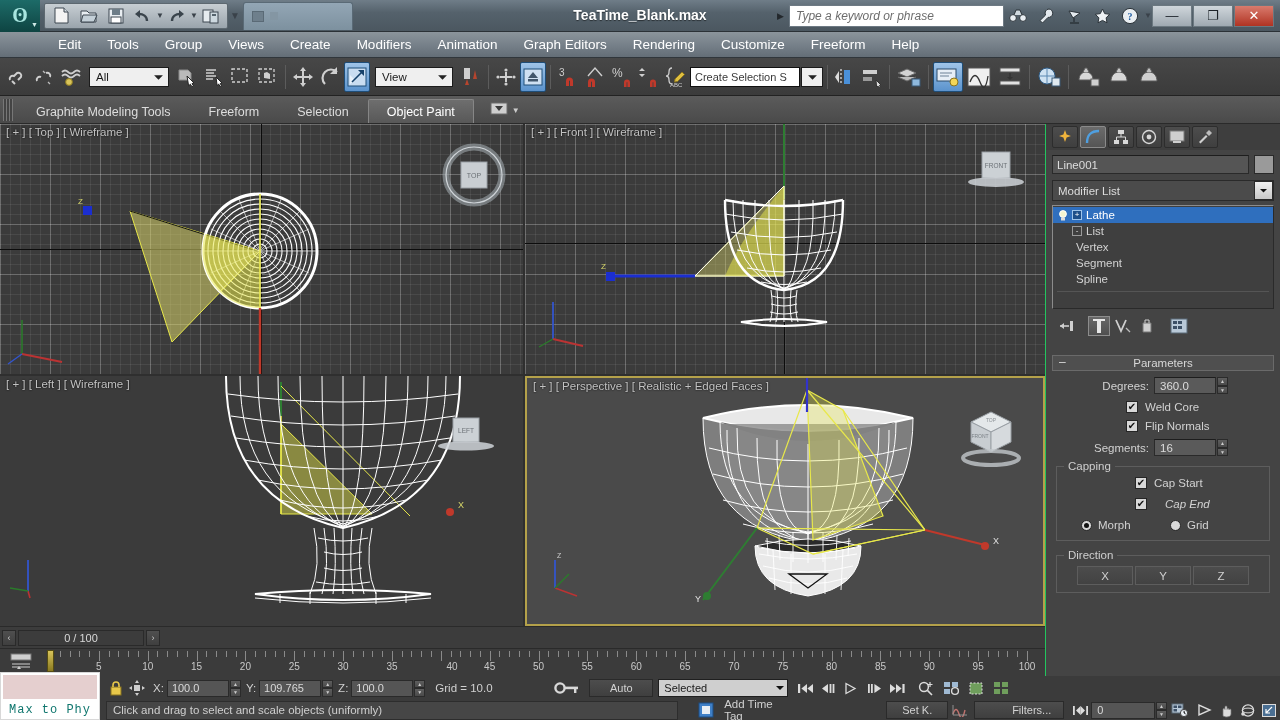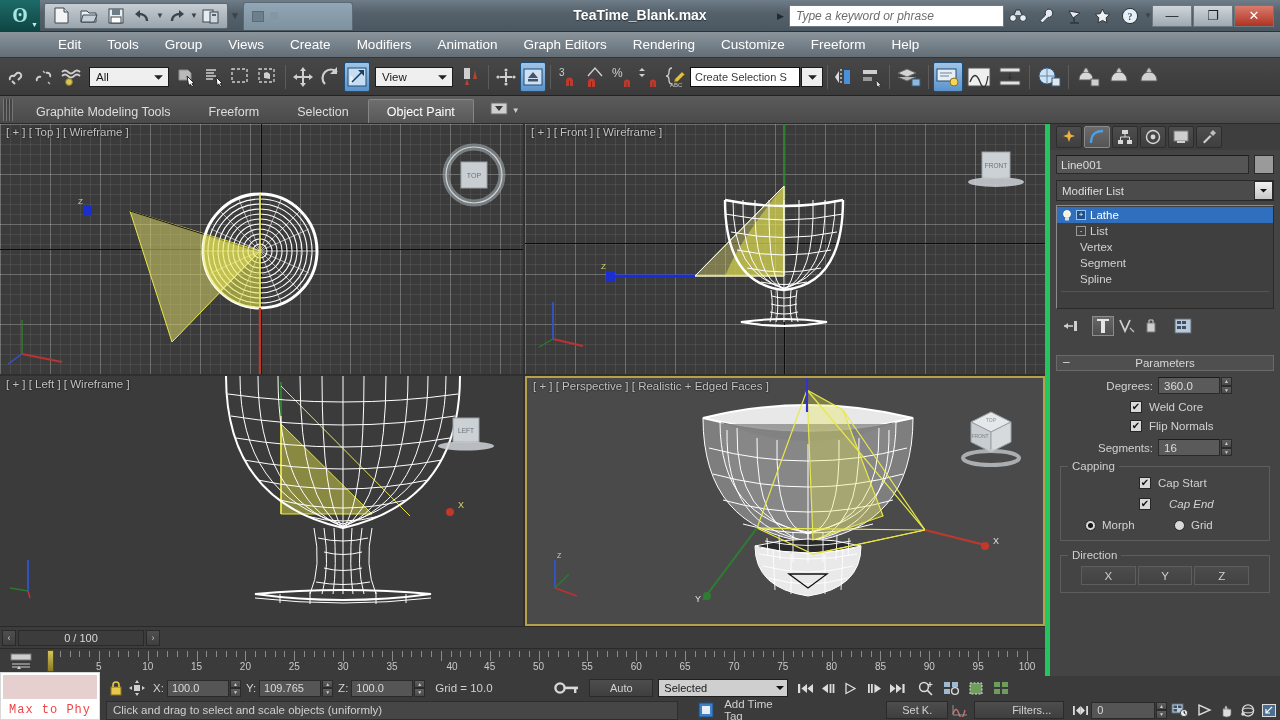--- a/index.html
+++ b/index.html
@@ -90,21 +90,21 @@
        linear-gradient(to right, rgba(255,255,255,.07) 1px, transparent 1px),
        linear-gradient(to bottom, rgba(255,255,255,.07) 1px, transparent 1px);
      background-size:50px 50px, 50px 50px, 10px 10px, 10px 10px;
   }
   .axisH { position:absolute; left:0; width:100%; height:1px; background:#0c0c0c;}
   .axisV { position:absolute; top:0; height:100%; width:1px; background:#0c0c0c;}
   .vcube { position:absolute; right:14px; top:18px; width:70px; height:70px; z-index:5;}
 
   
   #cmdpanel { position:absolute; left:1045px; top:124px; width:235px; height:552px;
-     background:#444; border-left:5px solid #22c55e;}
+     background:#444; border-left:1px solid #22c55e;}
   #cptabs { height:26px; background:#3e3e3e; display:flex; align-items:center; padding-left:6px; gap:2px;}
   .cptab { width:26px; height:22px; display:flex; align-items:center; justify-content:center;
      border:1px solid #2d2d2d; background:linear-gradient(180deg,#4d4d4d,#3f3f3f); border-radius:2px;}
   .cptab.sel { background:linear-gradient(180deg,#6b6b6b,#555); border-color:#8a8a8a;}
   #namerow { display:flex; align-items:center; padding:5px 6px 3px 6px; gap:5px;}
   #namefield { flex:1; height:19px; background:#555; border:1px solid #2a2a2a;
      color:#ddd; font-size:11.5px; display:flex; align-items:center; padding-left:4px;
      border-top-color:#1d1d1d;}
   #colorchip { width:20px; height:19px; background:#9a9a9a; border:1px solid #2a2a2a;}
   #modlistrow { margin:3px 6px 4px 6px; height:21px; background:#4b4b4b;
@@ -173,21 +173,21 @@
   .tlabel { position:absolute; top:12px; color:#c9c9c9; font-size:10px; transform:translateX(-50%);}
   #tmarker { position:absolute; left:50px; top:1px; width:7px; height:22px;
      background:linear-gradient(180deg,#d8c45a,#8a7a21); border:1px solid #554c12;}
 
   
   #statuswrap { position:absolute; left:0; top:676px; width:1280px; height:44px; background:#3b3b3b;}
   #maxphy { position:absolute; left:0; top:-4px; width:100px; height:48px;
      border:1px solid #d8d8d8; background:#fff;}
   #maxphy .swatch { height:24px; background:#e5cfcf; margin:2px;}
   #maxphy .lbl { height:18px; display:flex; align-items:center; justify-content:center;
-     color:#ef4444; font-size:12px; font-family:"Liberation Mono", monospace; letter-spacing:1px;
+     color:#0f766e; font-size:12px; font-family:"Liberation Mono", monospace; letter-spacing:1px;
      overflow:hidden; white-space:nowrap;}
   #srow1 { position:absolute; left:106px; top:2px; height:20px; right:0; display:flex; align-items:center;}
   #srow2 { position:absolute; left:106px; top:24px; height:20px; right:0; display:flex; align-items:center;}
   #selinfo { width:592px; height:19px; background:#464646; border:1px solid #2d2d2d;
      color:#d6d6d6; font-size:11.5px; display:flex; align-items:center; padding-left:6px;}
   #prompt { width:592px; height:19px; background:#464646; border:1px solid #2d2d2d;
      color:#cfcfcf; font-size:11.5px; display:flex; align-items:center; padding-left:6px;}
   .coordlbl { color:#d0d0d0; font-size:11.5px; margin:0 3px 0 5px;}
   .coordf { width:62px; height:17px; background:#555; border:1px solid #2a2a2a;
      color:#d9d9d9; font-size:11px; display:flex; align-items:center; padding-left:4px;}

